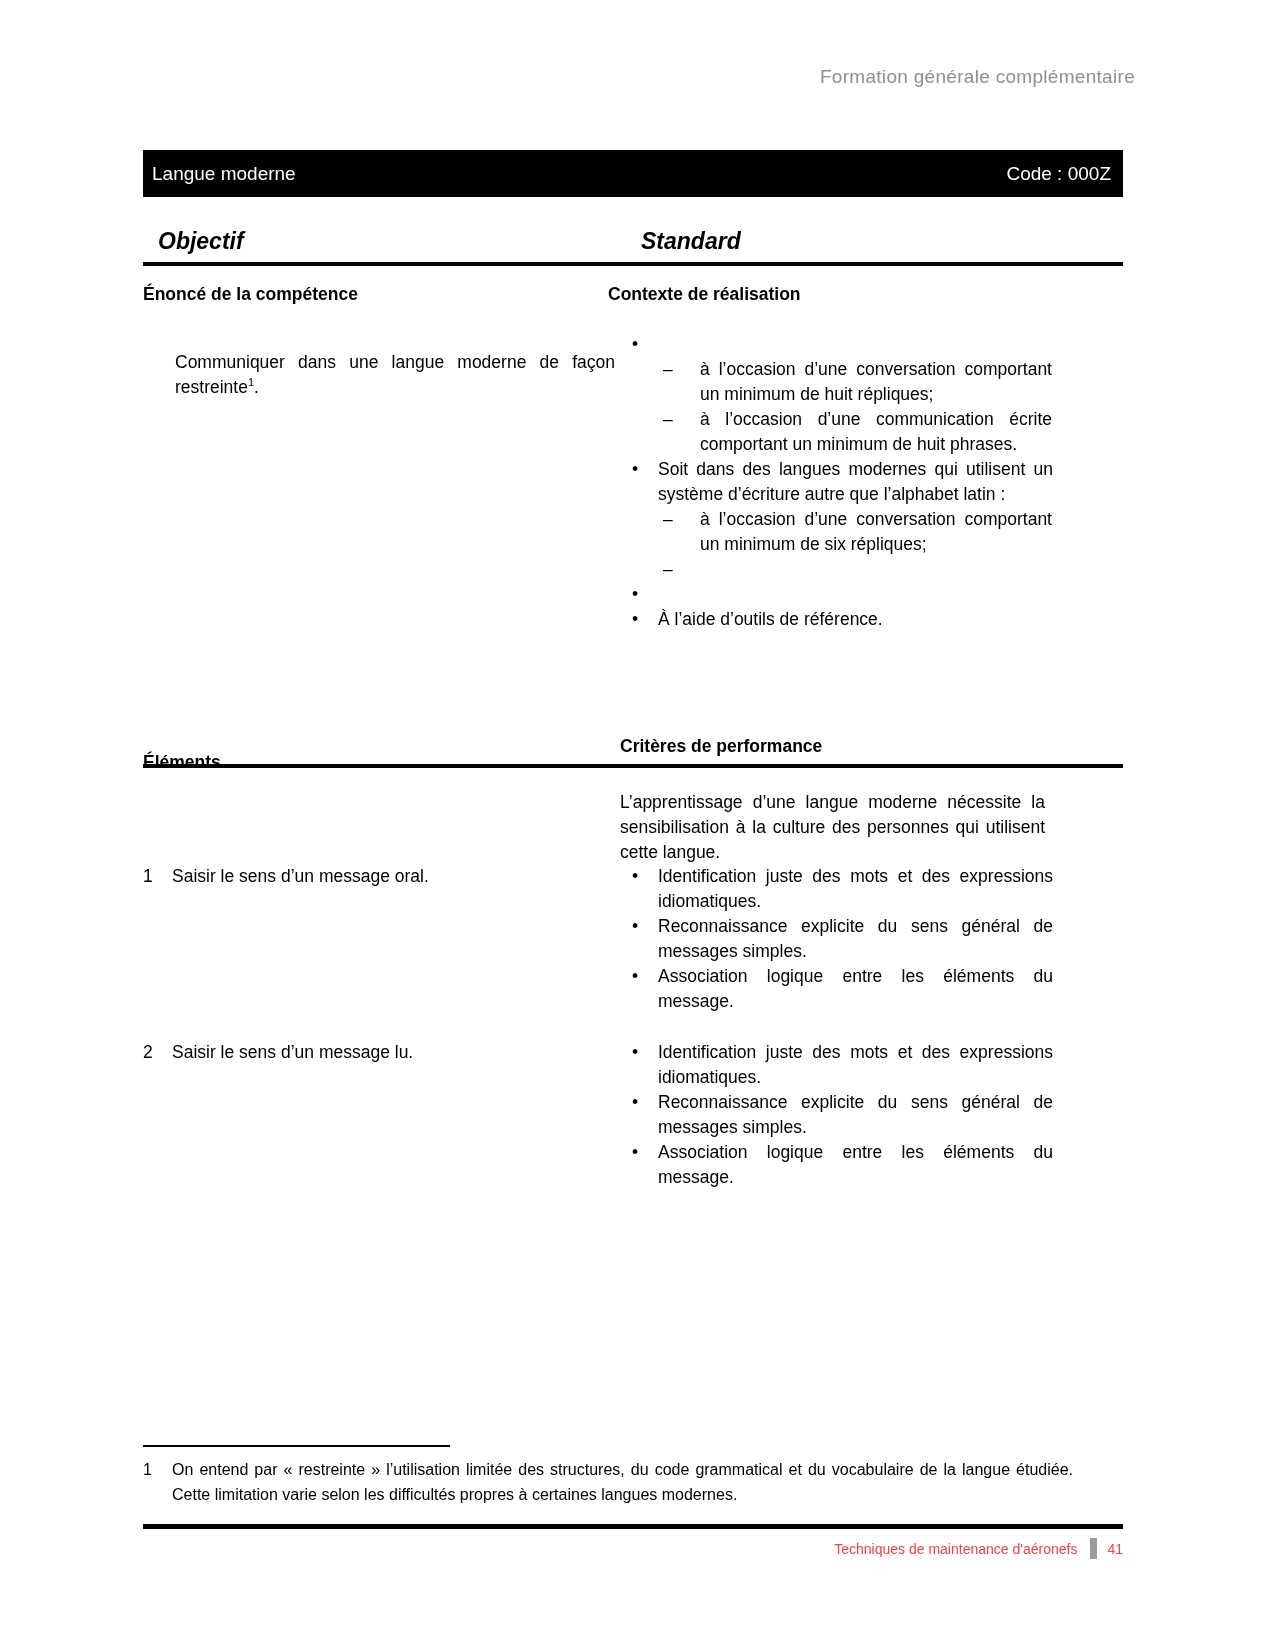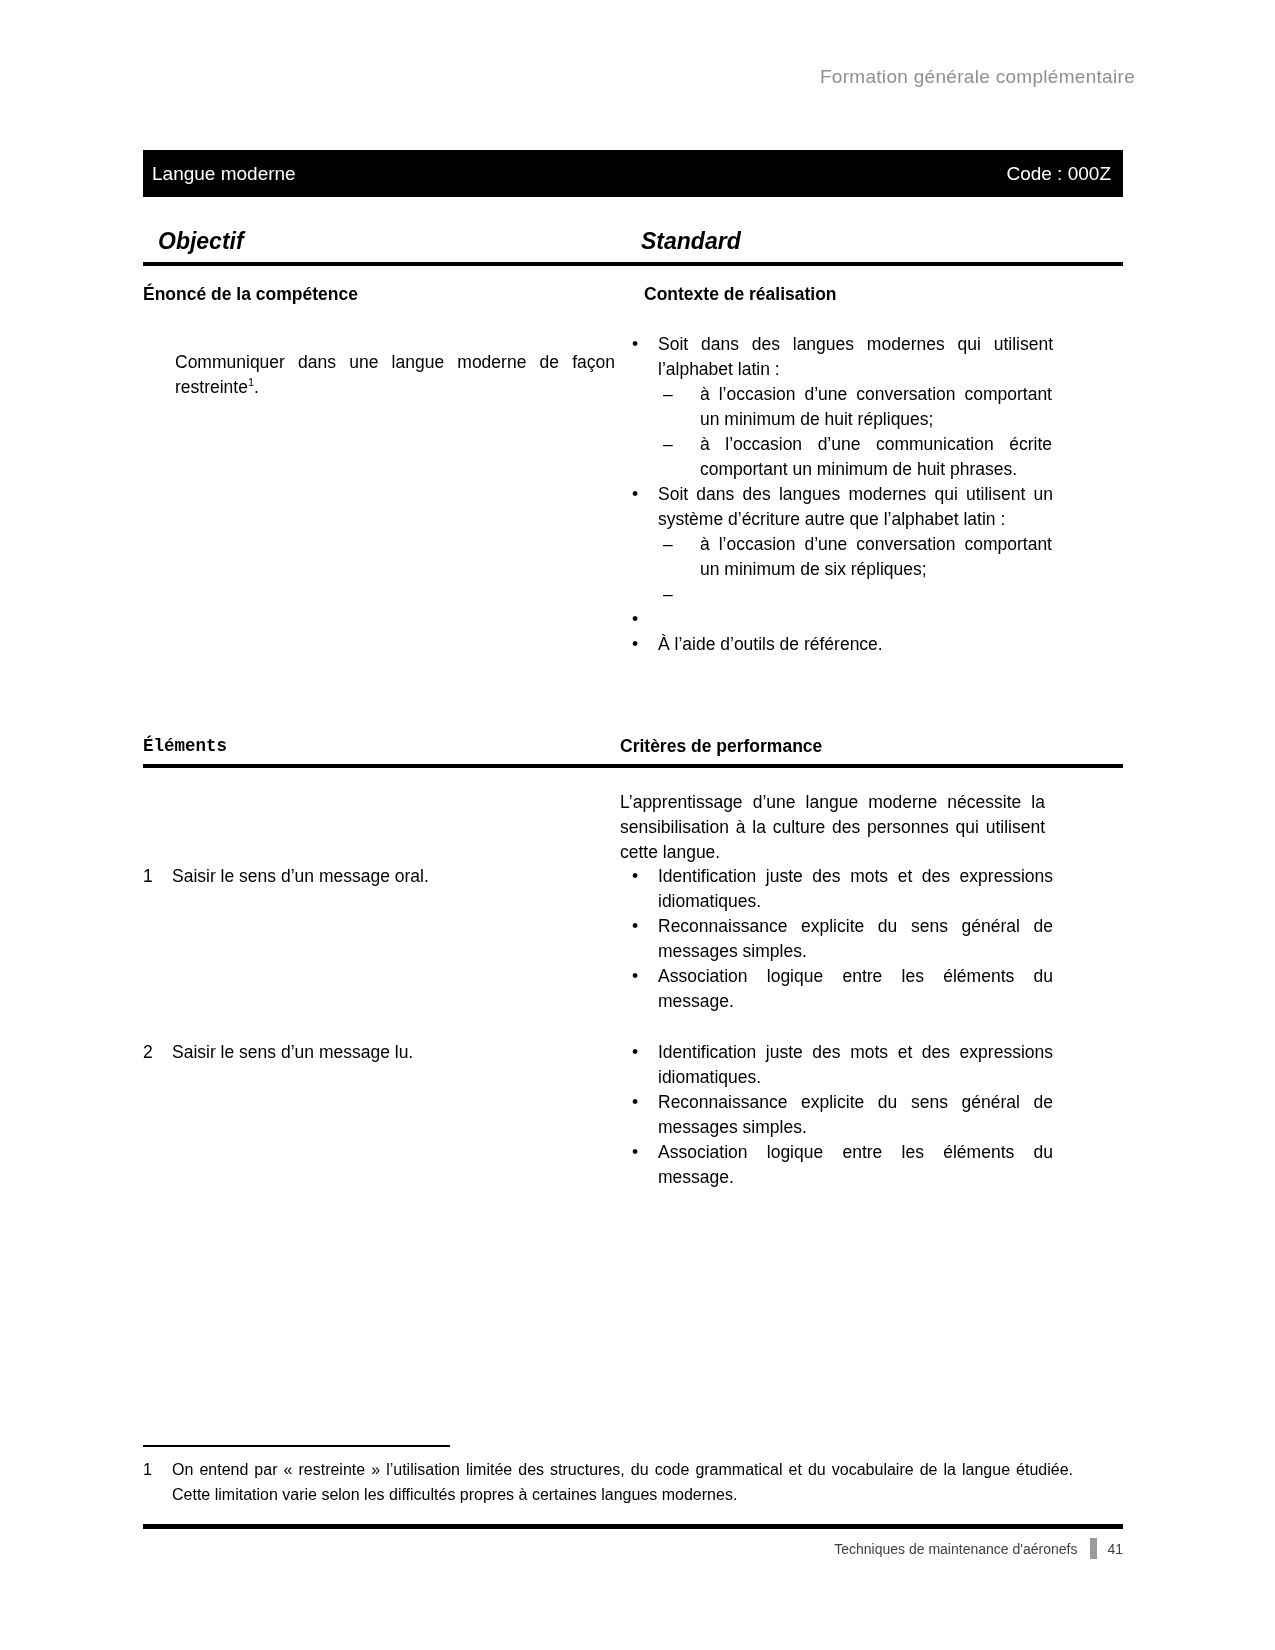--- a/index.html
+++ b/index.html
@@ -20,21 +20,21 @@
   .col-headers {
     position:absolute; left:143px; right:152px; top:228px; height:34px;
     border-bottom:4px solid #000;
   }
   .col-h { position:absolute; top:0; font-weight:bold; font-style:italic; font-size:23px; }
   .col-h.obj { left:15px; }
   .col-h.std { left:498px; }
 
   .h-sec { position:absolute; font-weight:bold; font-size:17.5px; }
   .h-enonce   { left:143px; top:284px; }
-  .h-contexte { left:644px; top:284px; }
+  .h-contexte { left:608px; top:284px; }
 
   .body-txt { font-size:17.5px; line-height:25px; }
 
   .enonce-p {
     position:absolute; left:143px; top:332px; width:440px; text-align:justify;margin-left:32px;
   }
   .enonce-p sup { font-size:11px; line-height:0; }
 
   .contexte-list { position:absolute; left:620px; top:332px; width:440px; }
 
@@ -42,21 +42,21 @@
   .li .t { text-align:justify; }
   .l1 .m { flex:none; width:26px; margin-left:12px; }
   .l1 .t { width:395px; }
   .l2 .m { flex:none; width:37px; margin-left:43px; }
   .l2 .t { width:352px; }
 
   .sec2-headers {
     position:absolute; left:143px; right:152px; top:736px; height:28px;
     border-bottom:4px solid #000;
   }
-  .sec2-headers .h2a { position:absolute; left:0; top:0; font-weight:bold; font-size:17.5px;font-family:Liberation Mono, monospace; }
+  .sec2-headers .h2a { position:absolute; left:0; top:16px; font-weight:bold; font-size:17.5px; }
   .sec2-headers .h2b { position:absolute; left:477px; top:0; font-weight:bold; font-size:17.5px; }
 
   .criteres-intro { position:absolute; left:620px; top:790px; width:425px; text-align:justify; }
 
   .elem-row1-left  { position:absolute; left:143px; top:864px;  width:450px; }
   .elem-row2-left  { position:absolute; left:143px; top:1040px; width:450px; }
   .elem { display:flex; }
   .elem .num { flex:none; width:29px; }
   .crit-group1 { position:absolute; left:620px; top:864px;  width:440px; }
   .crit-group2 { position:absolute; left:620px; top:1040px; width:440px; }
@@ -70,21 +70,21 @@
     display:flex; font-size:16px; line-height:25px;
   }
   .footnote .num { flex:none; width:29px; }
   .footnote .t { text-align:justify; flex:1; }
 
   .footer-rule {
     position:absolute; left:143px; right:152px; top:1524px; height:5px; background:#000;
   }
   .footer {
     position:absolute; right:152px; top:1538px; display:flex; align-items:center;
-    font-size:14px; color:#404040;
+    font-size:14px; color:#ef4444;
   }
   .footer .divider {
     width:7px; height:21px; background:#9b9b9b; margin:0 10px 0 13px;
   }
 </style>
 </head>
 <body>
 
 <div class="page">
 
@@ -101,21 +101,20 @@
   </div>
 
   <div class="h-sec h-enonce">Énoncé de la compétence</div>
   <div class="h-sec h-contexte">Contexte de réalisation</div>
 
   <p class="enonce-p body-txt"><span>Communiquer dans une langue moderne de façon restreinte</span><sup>1</sup><span>.</span></p>
 
   <div class="contexte-list body-txt">
     <div class="li l1">
       <span class="m">•</span>
-      <span class="t">Soit dans des langues modernes qui utilisent l’alphabet latin :</span>
     </div>
     <div class="li l2">
       <span class="m">–</span>
       <span class="t">à l’occasion d’une conversation comportant un minimum de huit répliques;</span>
     </div>
     <div class="li l2">
       <span class="m">–</span>
       <span class="t">à l’occasion d’une communication écrite comportant un minimum de huit phrases.</span>
     </div>
     <div class="li l1">

